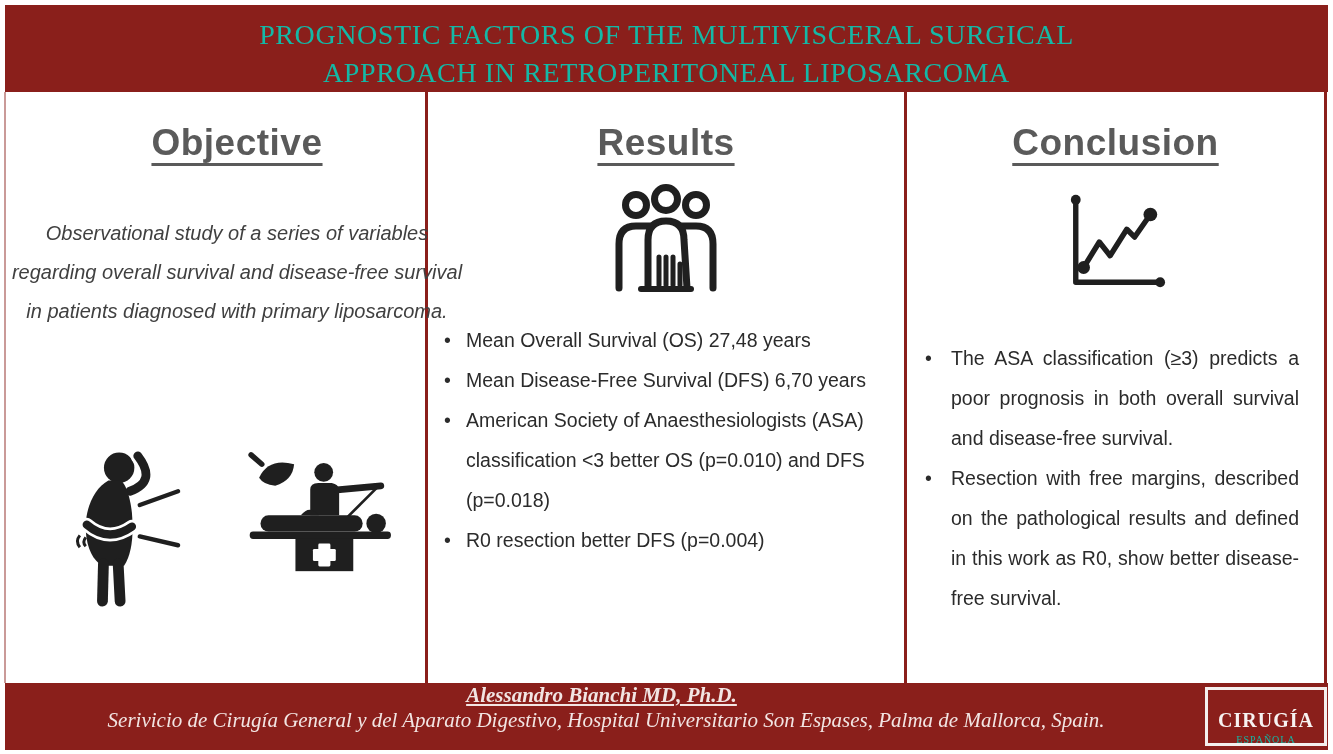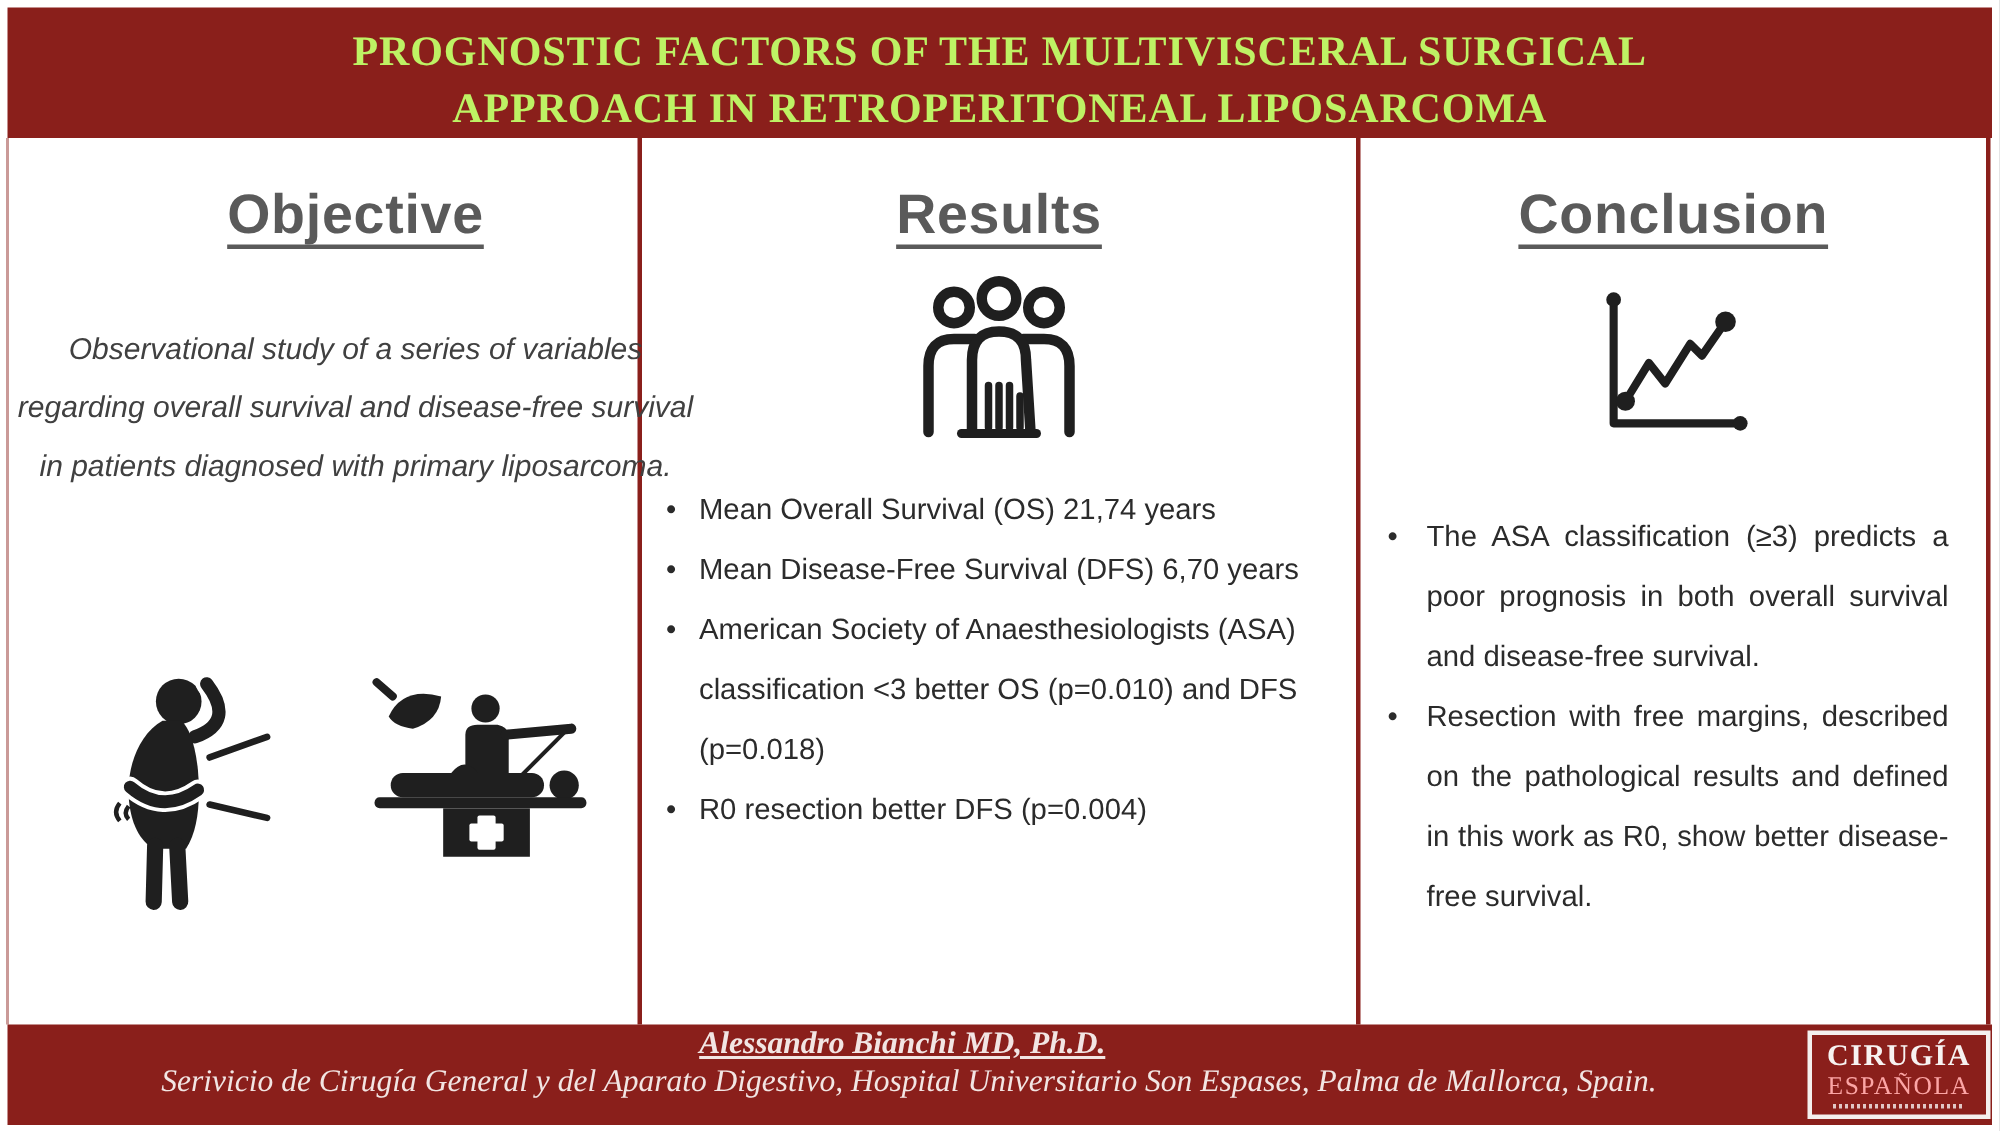--- a/index.html
+++ b/index.html
@@ -1,21 +1,21 @@
 <!DOCTYPE html>
 <html><head>
 <meta charset="utf-8">
 <style>
   html,body{margin:0;padding:0;background:#cfd0d2;}
   .page{position:relative;width:1333px;height:754px;background:#ffffff;overflow:hidden;
         font-family:"Liberation Sans",sans-serif;}
   
   .band{position:absolute;left:5px;top:5px;width:1323px;height:87px;background:#8a1f1b;
         text-align:center;padding-top:11px;box-sizing:border-box;}
-  .band .t{color:#bef264;font-family:"Liberation Serif",serif;font-weight:bold;
+  .band .t{color:#14b8a6;font-family:"Liberation Serif",serif;font-weight:normal;
            font-size:28px;line-height:38px;letter-spacing:.6px;}
   
   .vline{position:absolute;top:92px;height:591px;background:#8a1f1b;}
   .vline.left{left:4px;width:2px;opacity:.45;}
   .vline.d1{left:425px;width:3px;}
   .vline.d2{left:904px;width:3px;}
   .vline.right{left:1324px;width:3px;}
   
   .col{position:absolute;top:92px;height:591px;box-sizing:border-box;}
   .col.objective{left:5px;width:464px;}
@@ -37,24 +37,24 @@
   ul.bullets li::before{content:"•";position:absolute;left:2px;top:0;}
   .conclusion ul.bullets li{padding-left:28px;}
   
   .footer{position:absolute;left:5px;top:683px;width:1323px;height:67px;background:#8a1f1b;
           display:flex;align-items:center;box-sizing:border-box;padding:0 150px 0 20px;flex-direction:column;}
   .footer .author{font-family:"Liberation Serif",serif;font-weight:bold;font-style:italic;
                   color:#f2e5e3;font-size:21px;text-decoration:underline;white-space:nowrap;}
   .footer .affil{font-family:"Liberation Serif",serif;font-style:italic;color:#f2e5e3;
                  font-size:21px;margin-left:9px;white-space:nowrap;}
   .logo{position:absolute;right:6px;top:687px;width:122px;height:59px;background:#8a1f1b;
-        border:3px solid #f4efee;box-sizing:border-box;text-align:center;padding-top:4px;}
+        border:3px solid #f4efee;box-sizing:border-box;text-align:center;padding-top:20px;}
   .logo .l1{font-family:"Liberation Serif",serif;font-weight:bold;color:#f7f2f1;
             font-size:20px;line-height:21px;letter-spacing:1px;}
-  .logo .l2{font-family:"Liberation Serif",serif;color:#fca5a5;font-size:17px;
+  .logo .l2{font-family:"Liberation Serif",serif;color:#14b8a6;font-size:10px;
             line-height:17px;letter-spacing:1px;}
   .logo-tagline{margin:4px auto 0;width:88px;height:3px;
      background:repeating-linear-gradient(90deg,rgba(255,255,255,.75) 0 2px,rgba(255,255,255,0) 2px 4px);}
   svg .ink{fill:#1f1f1f;}
 </style>
 </head>
 <body>
 
 <div class="page">
 
@@ -125,21 +125,21 @@
           <path d="M38 103 V55 Q38 36 56 36 Q74 36 74 55 L77 103"></path>
         </g>
         <g fill="none" stroke="#1f1f1f" stroke-width="5" stroke-linecap="round">
           <path d="M49 72 V100 M56 72 V100 M63 72 V100 M70 79 V100"></path>
           <path d="M31 104 H81" stroke-width="6"></path>
         </g>
       </svg>
     </span>
 
     <ul class="bullets">
-      <li>Mean Overall Survival (OS) 21,74 years</li>
+      <li>Mean Overall Survival (OS) 27,48 years</li>
       <li>Mean Disease-Free Survival (DFS) 6,70 years</li>
       <li>American Society of Anaesthesiologists (ASA) classification &lt;3  better OS (p=0.010) and DFS (p=0.018)</li>
       <li>R0 resection better DFS (p=0.004)</li>
     </ul>
   </div>
 
   <div class="col conclusion">
     <span class="col-heading">Conclusion</span>
 
     <span class="chart-icon" style="width:108px;margin-left:auto;margin-right:auto;">

